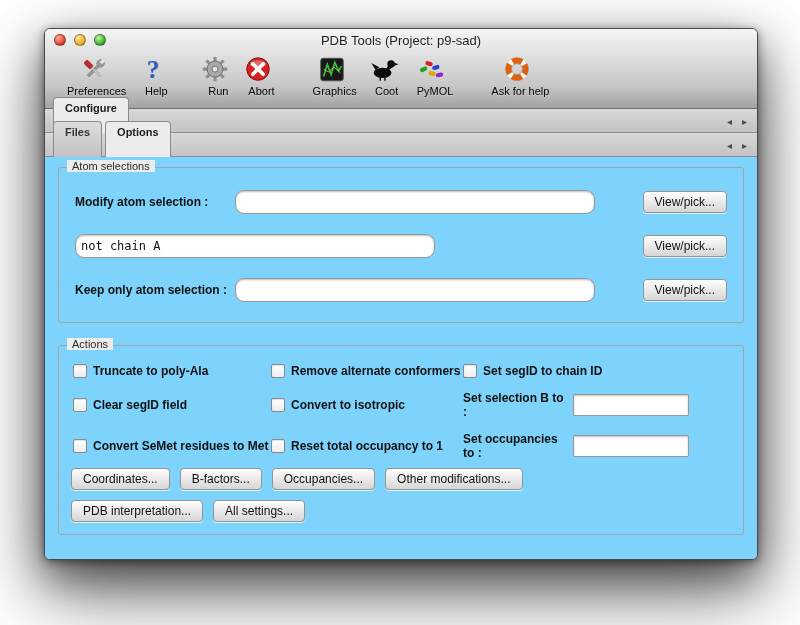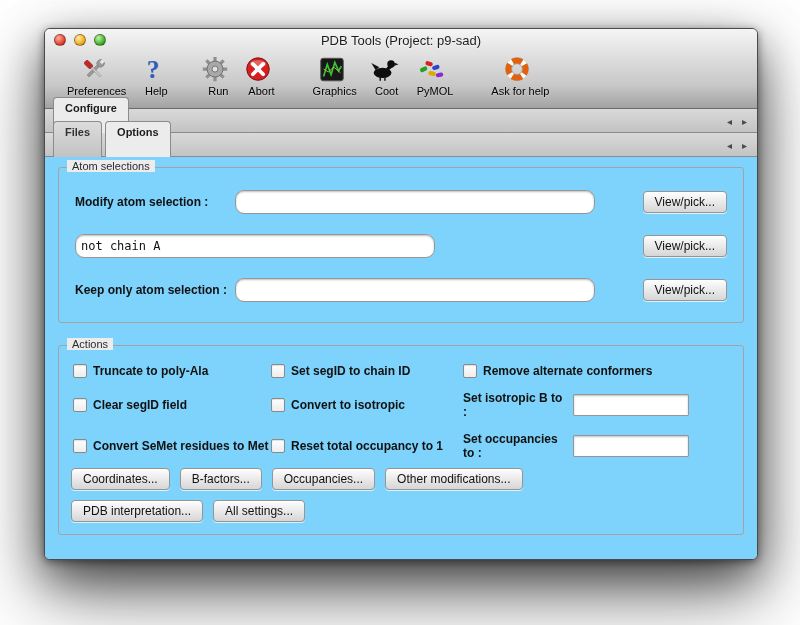--- a/index.html
+++ b/index.html
@@ -254,37 +254,37 @@
       <div class="groupbox" style="margin-top:22px;">
         <span class="group-title">Actions</span>
 
         <div class="actions-grid">
           <div class="check">
             <span class="cb"></span>
             <span>Truncate to poly-Ala</span>
           </div>
           <div class="check">
             <span class="cb"></span>
+            <span>Remove alternate conformers</span>
+          </div>
+          <div class="check">
+            <span class="cb"></span>
             <span>Set segID to chain ID</span>
           </div>
-          <div class="check">
-            <span class="cb"></span>
-            <span>Remove alternate conformers</span>
-          </div>
 
           <div class="check">
             <span class="cb"></span>
             <span>Clear segID field</span>
           </div>
           <div class="check">
             <span class="cb"></span>
             <span>Convert to isotropic</span>
           </div>
           <div class="inline-field">
-            <span class="flabel">Set isotropic B to :</span>
+            <span class="flabel">Set selection B to :</span>
             <input class="small-input" type="text" value="" style="">
           </div>
 
           <div class="check">
             <span class="cb"></span>
             <span>Convert SeMet residues to Met</span>
           </div>
           <div class="check">
             <span class="cb"></span>
             <span>Reset total occupancy to 1</span>

